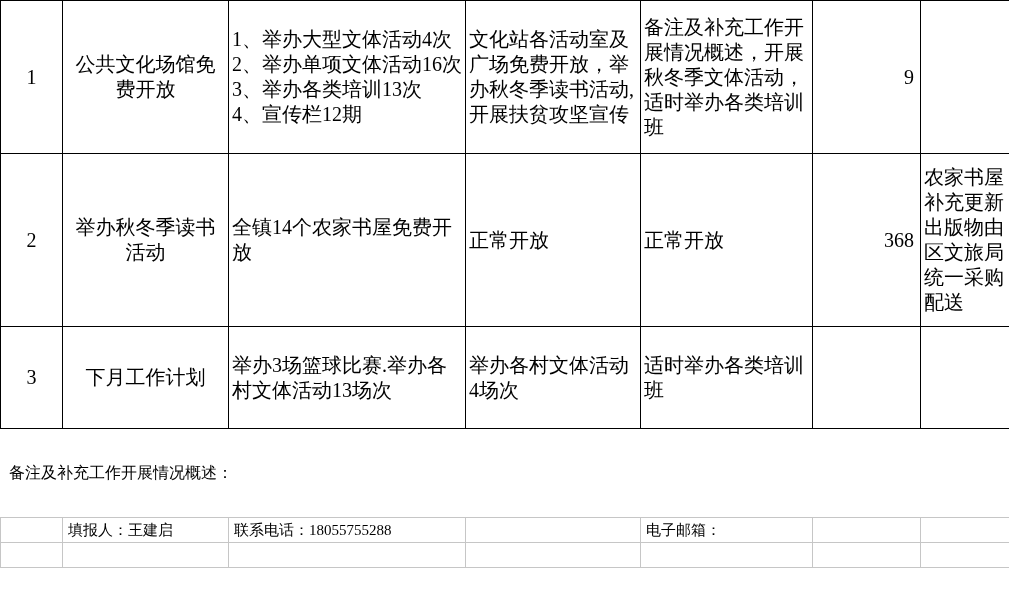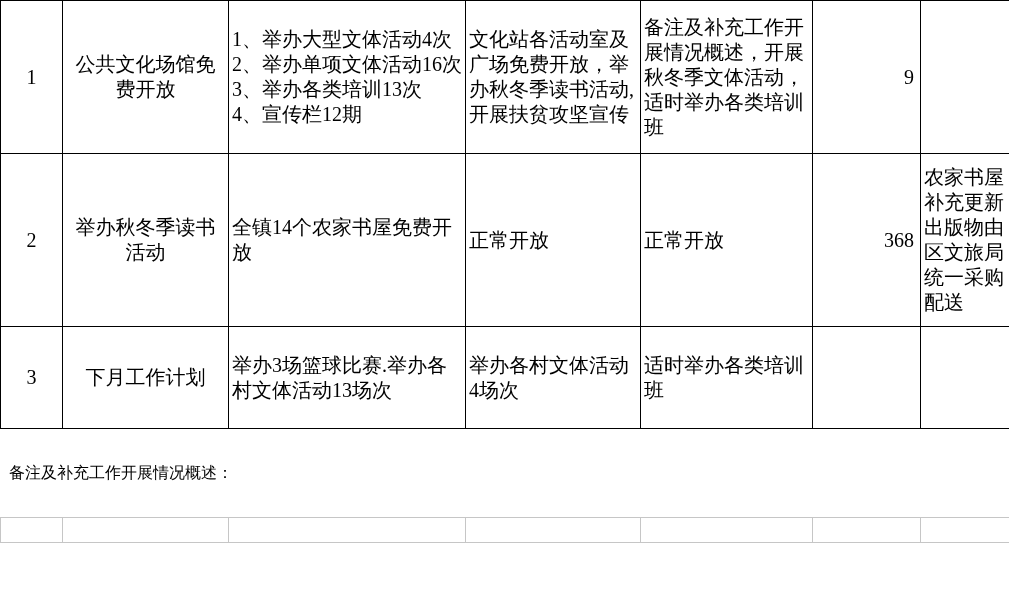--- a/index.html
+++ b/index.html
@@ -112,20 +112,29 @@
         <col style="width:166px">
         <col style="width:237px">
       <col style="width:175px">
         <col style="width:172px">
         <col style="width:108px">
       <col style="width:89px">
     </colgroup>
     <tbody>
       <tr>
         <td></td>
+        <td>填报人：王建启</td>
+        <td>联系电话：18055755288</td>
+        <td></td>
+        <td>电子邮箱：</td>
+        <td></td>
+        <td></td>
+      </tr>
+      <tr>
+        <td></td>
         <td></td>
         <td></td>
         <td></td>
         <td></td>
         <td></td>
         <td></td>
       </tr>
     </tbody>
   </table>
 

